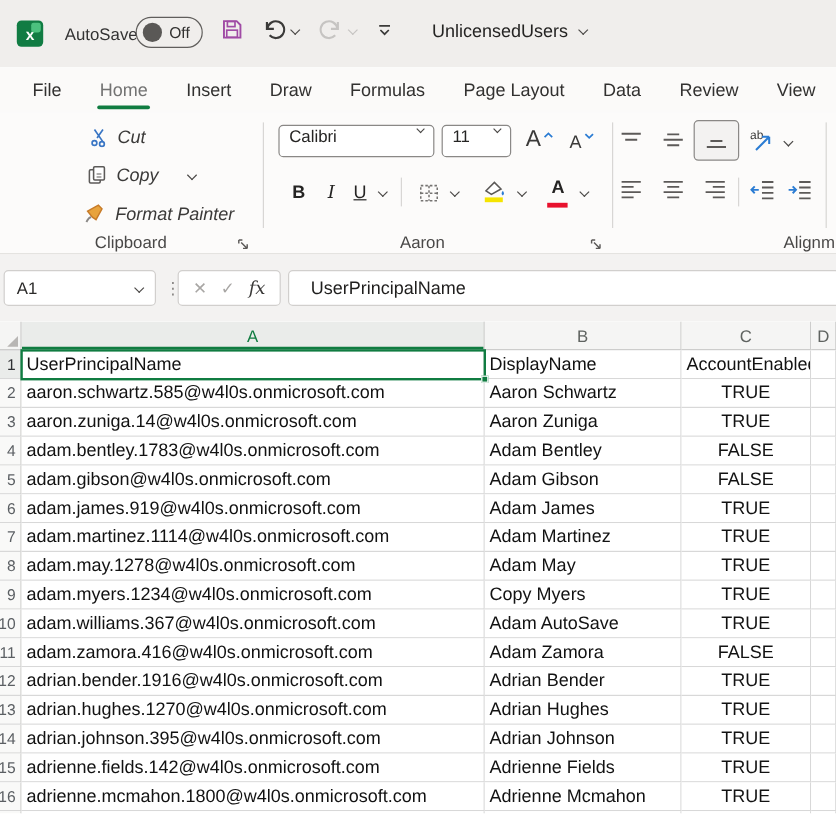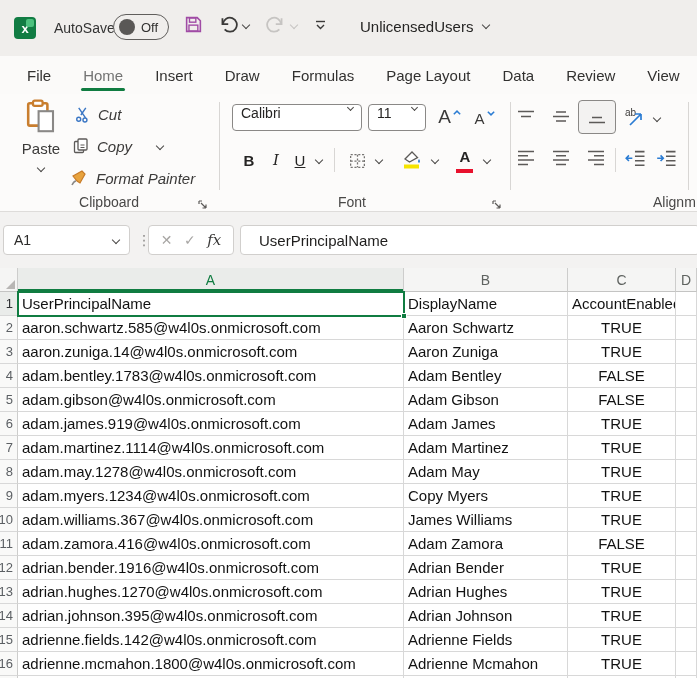--- a/index.html
+++ b/index.html
@@ -130,29 +130,20 @@
     <div class="tab">Draw</div>
     <div class="tab">Formulas</div>
     <div class="tab">Page Layout</div>
     <div class="tab">Data</div>
     <div class="tab">Review</div>
     <div class="tab">View</div>
   </div>
 
 <div class="ribbon">
 
-  <div class="paste-btn">
-    <svg width="32" height="36" viewBox="0 0 20 22">
-      <rect x="2" y="3" width="12" height="14" rx="1" fill="#fff" stroke="#c97e2e" stroke-width="1.6"></rect>
-      <rect x="5" y="1.4" width="6" height="3.2" rx="1" fill="#fff" stroke="#c97e2e" stroke-width="1.4"></rect>
-      <rect x="8.5" y="8" width="9" height="12.5" fill="#fff" stroke="#8a8886" stroke-width="1.3"></rect>
-    </svg>
-    <span class="rbtn-lbl">Paste</span>
-    <span class="chv"></span>
-  </div>
 
   <div class="small-btn" style="left:74px; top:8px;">
     <svg width="17" height="17" viewBox="0 0 18 18" fill="none">
       <path d="M5 2 L12.2 12.5 M12.5 2 L7.3 9.5" stroke="#3a76c4" stroke-width="1.5"></path>
       <circle cx="5" cy="14" r="2.1" stroke="#3a76c4" stroke-width="1.5"></circle>
       <circle cx="11.6" cy="14.8" r="2.1" stroke="#3a76c4" stroke-width="1.5"></circle>
     </svg>
     <span class="rbtn-lbl">Cut</span>
   </div>
 
@@ -234,21 +225,21 @@
     </svg>
   </div>
   <span class="chv" style="position:absolute; left:432px; top:63px;"></span>
 
   <div class="icon-btn" style="left:452px; top:50px; width:26px; height:30px; position:absolute;">
     <span class="bi" style="font-weight:600; margin-bottom:6px;">A</span>
     <span class="colorbar" style="left:4px; background:#e8112d;"></span>
   </div>
   <span class="chv" style="position:absolute; left:484px; top:63px;"></span>
 
-  <div class="grp-label" style="left:232px; width:240px; text-align:center;">Font</div>
+  <div class="grp-label" style="left:232px; width:240px; text-align:center;">Aaron</div>
   <div class="launcher" style="left:491px;">
     <svg width="11" height="11" viewBox="0 0 11 11" fill="none">
       <path d="M2 2 h3 M2 2 v3 M4 4 L9 9 M9 9 v-3.5 M9 9 h-3.5" stroke="#5c5a58" stroke-width="1.2"></path>
     </svg>
   </div>
 
   <div class="vsep" style="left:510px;"></div>
 
   <div class="icon-btn" style="left:513px; top:12px; width:26px; height:22px;">
     <svg width="22" height="16" viewBox="0 0 20 16">
@@ -368,21 +359,21 @@
     <div class="cell">Adam May</div>
     <div class="cell center">TRUE</div>
     <div class="cell"></div>
     <div class="rowhead">9</div>
     <div class="cell">adam.myers.1234@w4l0s.onmicrosoft.com</div>
     <div class="cell">Copy Myers</div>
     <div class="cell center">TRUE</div>
     <div class="cell"></div>
     <div class="rowhead">10</div>
     <div class="cell">adam.williams.367@w4l0s.onmicrosoft.com</div>
-    <div class="cell">James Williams</div>
+    <div class="cell">Adam AutoSave</div>
     <div class="cell center">TRUE</div>
     <div class="cell"></div>
     <div class="rowhead">11</div>
     <div class="cell">adam.zamora.416@w4l0s.onmicrosoft.com</div>
     <div class="cell">Adam Zamora</div>
     <div class="cell center">FALSE</div>
     <div class="cell"></div>
     <div class="rowhead">12</div>
     <div class="cell">adrian.bender.1916@w4l0s.onmicrosoft.com</div>
     <div class="cell">Adrian Bender</div>

